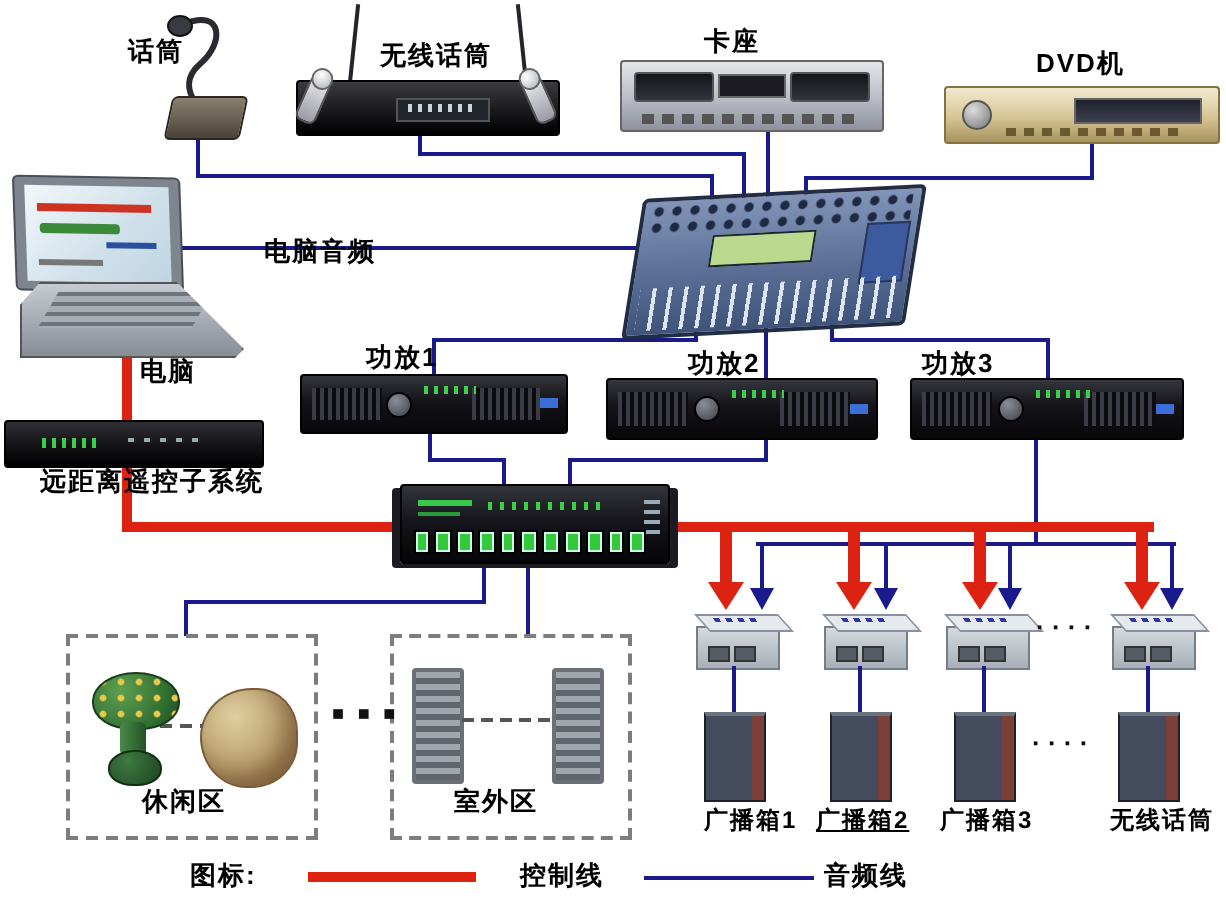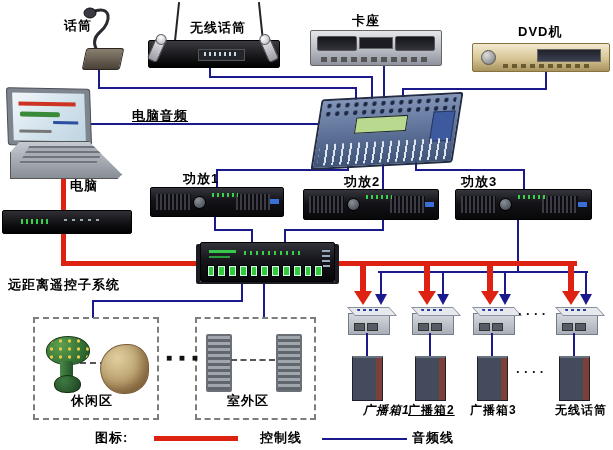--- a/index.html
+++ b/index.html
@@ -127,29 +127,29 @@
 </style>
 </head>
 <body>
 
 <div id="stage">
 
   <div class="label" style="left:64px;top:17px;">话筒</div>
   <div class="label" style="left:190px;top:19px;">无线话筒</div>
   <div class="label" style="left:352px;top:12px;">卡座</div>
   <div class="label" style="left:518px;top:23px;">DVD机</div>
-  <div class="label" style="left:132px;top:107px;text-decoration:underline;">电脑音频</div>
+  <div class="label" style="left:132px;top:117px;">电脑音频</div>
   <div class="label" style="left:70px;top:177px;">电脑</div>
   <div class="label" style="left:183px;top:170px;">功放1</div>
   <div class="label" style="left:344px;top:173px;">功放2</div>
   <div class="label" style="left:461px;top:173px;">功放3</div>
-  <div class="label" style="left:8px;top:232px;margin-top:44px;">远距离遥控子系统</div>
+  <div class="label" style="left:20px;top:232px;">远距离遥控子系统</div>
   <div class="label" style="left:71px;top:392px;">休闲区</div>
   <div class="label" style="left:227px;top:392px;">室外区</div>
-  <div class="label sm" style="left:363px;top:402px;font-style:italic;">广播箱1</div>
+  <div class="label sm" style="left:352px;top:402px;">广播箱1</div>
   <div class="label sm" style="left:408px;top:402px;text-decoration:underline;">广播箱2</div>
   <div class="label sm" style="left:470px;top:402px;">广播箱3</div>
   <div class="label sm" style="left:555px;top:402px;">无线话筒</div>
   <div class="label" style="left:95px;top:429px;">图标:</div>
   <div class="label" style="left:260px;top:429px;">控制线</div>
   <div class="label" style="left:412px;top:429px;">音频线</div>
   <div class="dots" style="left:166px;top:352px;font-size:10px;letter-spacing:2px;">■ ■ ■</div>
   <div class="dots" style="left:518px;top:306px;font-size:13px;">· · · ·</div>
   <div class="dots" style="left:516px;top:364px;font-size:13px;">· · · ·</div>
 

